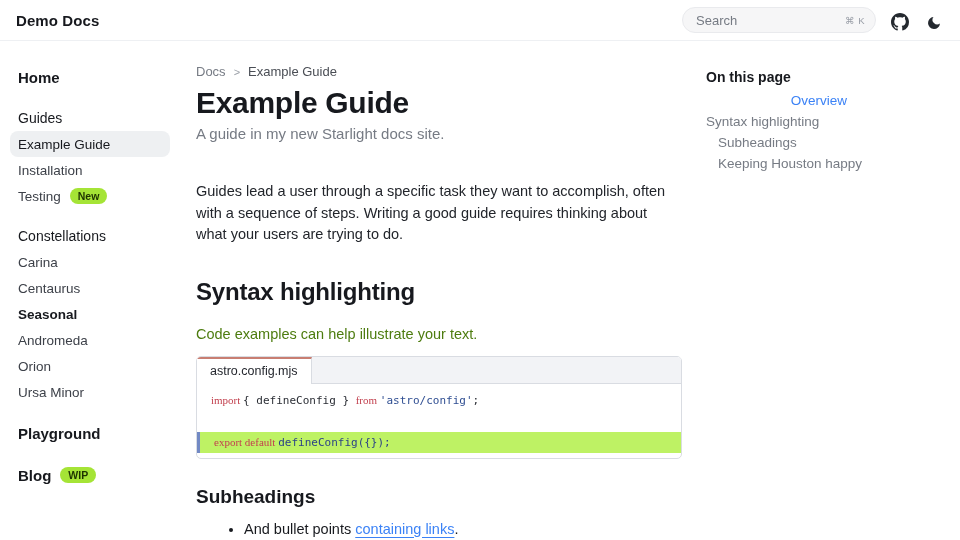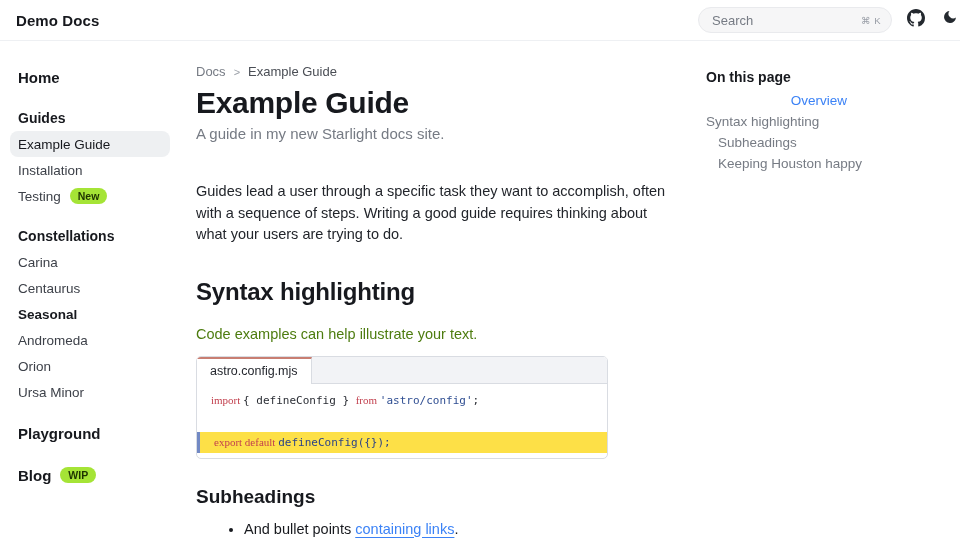--- a/index.html
+++ b/index.html
@@ -1,66 +1,66 @@
 <!DOCTYPE html>
 <html><head>
 <meta charset="utf-8">
 <style>
   * { margin:0; padding:0; box-sizing:border-box; }
   html,body { width:960px; height:540px; overflow:hidden; background:#fff;
     font-family:"Liberation Sans", sans-serif; color:#17191e; }
 
   
   .site-header { height:41px; border-bottom:1px solid #eef0f3; display:flex;
-    align-items:center; justify-content:space-between; padding:0 0 0 16px; }
+    align-items:center; justify-content:space-between; padding:0 16px 0 16px; }
   .site-title { font-size:15px; font-weight:700; letter-spacing:.1px; }
-  .header-right { display:flex; align-items:flex-start; gap:13px; }
+  .header-right { display:flex; align-items:flex-end; gap:13px; }
   .search-btn { width:194px; height:26px; border-radius:13px; background:#f6f6f7;
     border:1px solid #e9eaed; display:flex; align-items:center; justify-content:space-between;
     padding:0 10px 0 13px; color:#767b84; font-size:13px; cursor:pointer;
     font-family:"Liberation Sans",sans-serif; }
   .search-kbd { font-size:9.5px; color:#989da6; letter-spacing:.5px; }
   .icon-btn { background:none; border:none; padding:2px; color:#24292f; display:flex;
     align-items:center; cursor:pointer; }
 
   
   .layout { display:flex; height:499px; }
   .sidebar { flex:0 0 180px; width:180px; padding:22px 10px 0; }
   .sb-item { display:flex; align-items:center; height:26px; padding:0 8px;
     border-radius:8px; font-size:13.5px; color:#3d4149; cursor:pointer; }
   .sb-item.sb-top { font-weight:700; font-size:15px; height:28px; color:#17191e; margin-top:14px;align-items:center; }
-  .sb-item.sb-group { font-weight:700; font-size:14px; color:#17191e; margin-top:14px; cursor:default; }
+  .sb-item.sb-group { font-weight:400; font-size:14px; color:#17191e; margin-top:14px; cursor:default; }
   .sb-item.sb-subgroup { font-weight:700; color:#17191e; }
   .sb-item.active { background:#eef0f2; color:#17191e; }
   .sidebar .sb-item:first-child { margin-top:0; }
   .badge { background:#a5e436; color:#1e3300; font-size:10.5px; font-weight:700;
     padding:2.5px 8px; border-radius:999px; margin-left:9px; line-height:1; }
 
   
   main { width:496px; flex:0 0 auto; padding:22px 0 0 16px; }
   .breadcrumb { font-size:13px; color:#767b84; display:flex; align-items:center; gap:8px; height:17px; }
   .crumb-current { color:#4a4e55; }
   .crumb-sep { color:#9ba0a8; font-size:11px; }
   h1 { font-size:30px; line-height:34px; font-weight:700; margin-top:6px; letter-spacing:-.3px; }
   .subtitle { font-size:15px; color:#767b84; margin-top:5px; line-height:18px; }
   .intro { margin-top:38px; font-size:14.5px; line-height:21.5px; color:#22252b; }
   h2 { font-size:24px; line-height:28px; font-weight:700; margin-top:32px; letter-spacing:-.2px; }
   .section-intro { margin-top:18px; font-size:14.5px; line-height:21px; color:#4d7c0f; }
   h3 { font-size:19px; line-height:24px; font-weight:700; margin-top:26px; }
 
   
-  .code-figure { margin-top:11px; width:412px; border:1px solid #d9dce2; border-radius:5px;
+  .code-figure { margin-top:11px; width:486px; border:1px solid #d9dce2; border-radius:5px;
     overflow:hidden; background:#fff; }
   .code-tabbar { display:flex; height:27px; background:#fff; }
   .code-tab { background:#fff; border-top:2px solid #c87e72; border-right:1px solid #d9dce2;
     padding:0 13px; font-size:12.5px; line-height:24px; color:#24272e; cursor:pointer; }
   .code-tab-rest { flex:1; background:#f2f3f6; border-bottom:1px solid #d9dce2; }
   .code-body { padding:6px 0 5px; font-family:"DejaVu Sans Mono", monospace; font-size:11px; }
   .code-line { line-height:21px; padding:0 14px; white-space:pre; }
-  .code-line.hl { background:#fde047; border-left:3px solid #7289c4; }
+  .code-line.hl { background:#bef264; border-left:3px solid #7289c4; }
   .tok-keyword { color:#c2404e;font-family:Liberation Serif, serif; }
   .tok-plain { color:#2a2d34; }
   .tok-string { color:#2f4e92; }
   .tok-function { color:#2c4387; }
 
   
   .bullet-list { margin-top:10px; padding-left:48px; }
   .bullet-list li { font-size:14.5px; line-height:20px; color:#17191e; }
   .inline-link { color:#3b82f6; text-decoration:underline; text-underline-offset:3px; cursor:pointer; }
 

